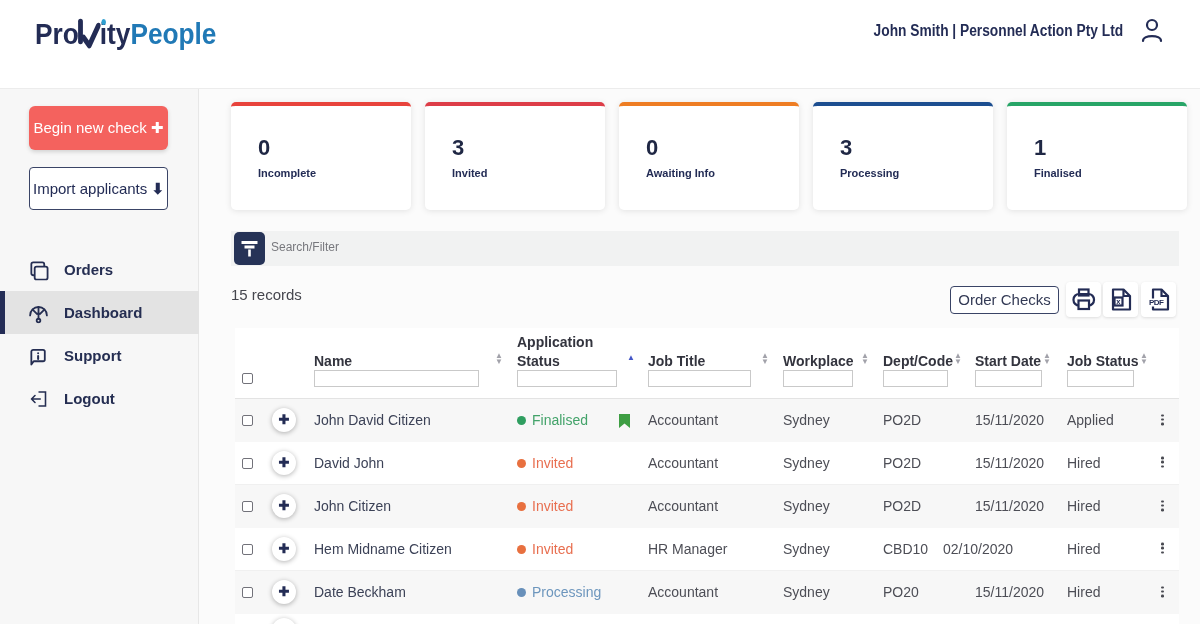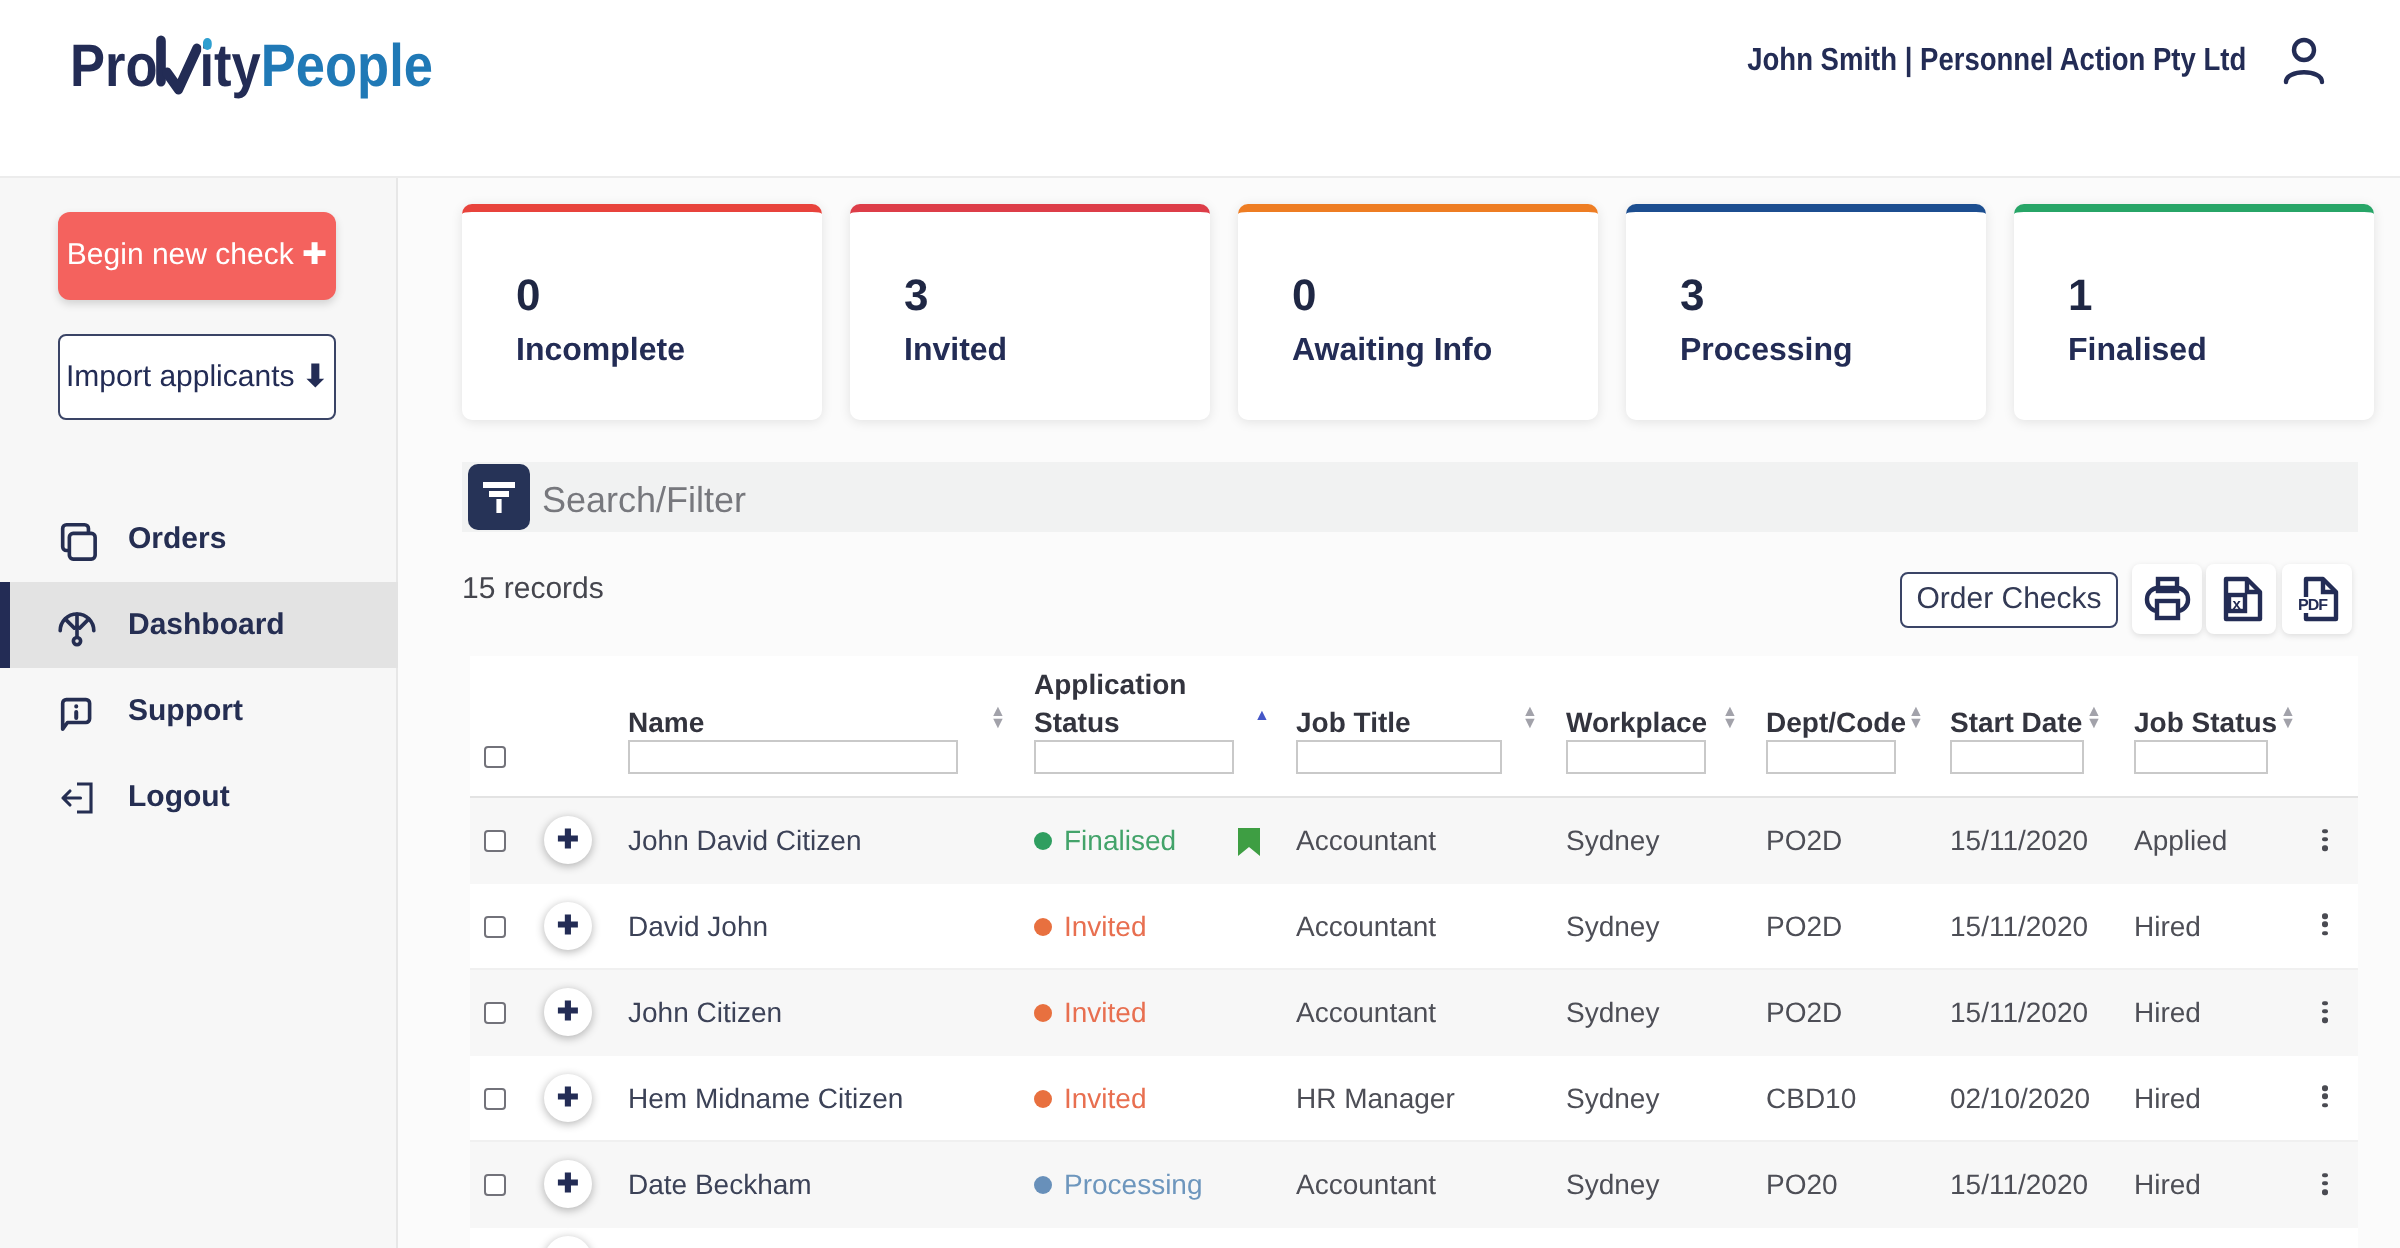--- a/index.html
+++ b/index.html
@@ -20,25 +20,25 @@
 .mitem.active { background:#e3e3e3; border-left:5px solid #232c55; }
 .mitem .icon { position:absolute; left:28px; top:50%; transform:translateY(-50%); width:21px; height:21px; }
 .mitem.active .icon { left:23px; }
 .mitem .lbl { position:absolute; left:64px; font-size:15px; font-weight:bold; color:#252e52; }
 .mitem.active .lbl { left:59px; }
 
 .main { position:absolute; left:200px; top:70px; width:1000px; height:554px; background:#fbfbfb; }
 
 .card { position:absolute; top:32px; width:180px; height:108px; background:#fff; border-radius:5px; box-shadow:0 1px 6px rgba(0,0,0,0.1); border-top:4px solid red; }
 .card .num { position:absolute; left:27px; top:29px; font-size:22px; font-weight:bold; color:#1f2744; }
-.card .cap { position:absolute; left:27px; top:61px; font-size:16px; font-weight:bold; color:#232c55;text-align:center; }
+.card .cap { position:absolute; left:27px; top:61px; font-size:11px; font-weight:bold; color:#232c55;text-align:center; }
 
 .strip { position:absolute; left:31px; top:161px; width:948px; height:35px; background:#f1f2f2; }
 .fsq { position:absolute; left:3px; top:1px; width:31px; height:33px; background:#263357; border-radius:5px; }
-.striptxt { position:absolute; left:40px; top:9px; font-size:18px; color:#77787d; }
+.striptxt { position:absolute; left:40px; top:9px; font-size:12px; color:#77787d; }
 .records { position:absolute; left:31px; top:216px; font-size:15px; color:#45464e; }
 .btn-order { position:absolute; left:750px; top:216px; width:109px; height:28px; background:#fff; border:1px solid #3a4466; border-radius:4px; font-size:15px; color:#333a55; text-align:center; line-height:26px; }
 .isq { position:absolute; top:212px; width:35px; height:35px; background:#fff; border-radius:4px; box-shadow:0 1px 3px rgba(0,0,0,0.12); }
 
 .table { position:absolute; left:35px; top:258px; width:944px; height:296px; background:#fff; }
 .thead { position:absolute; left:0; top:0; width:944px; height:71px; background:#fff; border-bottom:1px solid #e3e3e3; }
 .hl { position:absolute; font-size:14px; font-weight:bold; color:#33343e; line-height:19px; }
 .hin { position:absolute; top:42px; height:17px; background:#fff; border:1px solid #c9c9c9; }
 .sorter { position:absolute; font-size:8px; color:#a2a2aa; line-height:6px; }
 .row { position:absolute; left:0; width:944px; height:43px; }
@@ -237,21 +237,21 @@
         </span>
       </div>
       <div class="row even" style="top: 200px;">
         <span class="cb" style="top:16px;"></span>
         <div class="plus" style="top:9px;">✚</div>
         <span class="cell name">Hem Midname Citizen</span>
         <span class="cell" style="left:282px;color:#e86f50"><span style="display:inline-block;width:9px;height:9px;border-radius:50%;background:#e8703f;margin-right:6px;"></span>Invited</span>
         <span class="cell" style="left:413px;text-align:center;">HR Manager</span>
         <span class="cell" style="left:548px;">Sydney</span>
         <span class="cell" style="left:648px;">CBD10</span>
-        <span class="cell" style="left:740px;text-align:right;">02/10/2020</span>
+        <span class="cell" style="left:708px;text-align:right;">02/10/2020</span>
         <span class="cell" style="left:832px;">Hired</span>
         <span class="dots">
           <i></i>
           <i></i>
           <i></i>
         </span>
       </div>
       <div class="row odd" style="top: 243px;">
         <span class="cb" style="top:16px;"></span>
         <div class="plus" style="top:9px;">✚</div>

